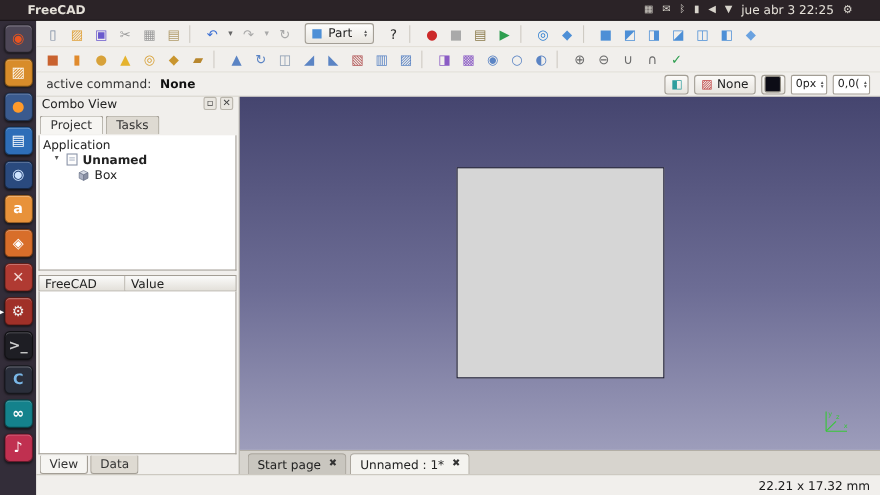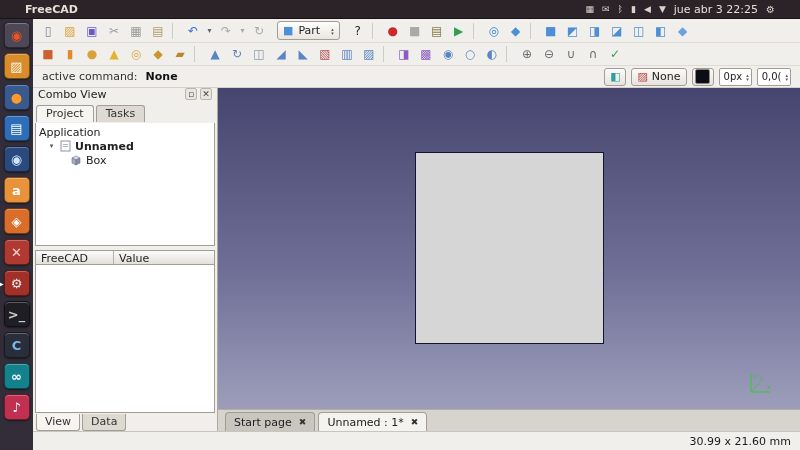--- a/index.html
+++ b/index.html
@@ -61,21 +61,21 @@
   
   .comboview{flex:0 0 185px;background:#f1efec;border-right:1px solid #aca89f;display:flex;flex-direction:column;min-height:0}
   .cv-title{height:17px;flex:0 0 17px;display:flex;align-items:flex-start;padding:0 5px;color:#222}
   .cv-title .spacer{flex:1}
   .cv-titlebtn{width:12px;height:12px;display:flex;align-items:center;justify-content:center;font-size:9px;color:#444;border:1px solid #b9b5ac;border-radius:2px;background:#e9e6e0;margin-left:3px}
   .cv-tabs{display:flex;align-items:flex-start;padding:0 3px;gap:2px;height:18px;flex:0 0 18px}
   .cv-tab{border:1px solid #a39e95;border-bottom:none;border-radius:3px 3px 0 0;padding:1px 9px 2px;background:#dedad2;color:#333}
   .cv-tab[data-active="true"]{background:#f6f5f2}
   .cv-header{margin:0 2px;border:1px solid #a39e95;background:linear-gradient(#fbfbfa,#e3e0da);padding:1px 5px;height:15px;flex:0 0 15px;color:#222}
   .cv-tree{margin:0 2px;height:123px;flex:0 0 123px;background:#fff;border:1px solid #a39e95;border-top:none;overflow:hidden;padding:2px 0 0 3px}
-  .trow{display:flex;align-items:center;height:14px;gap:4px}
+  .trow{display:flex;height:14px;gap:4px}
   .trow .expander{width:9px;font-size:7px;color:#555;text-align:center}
   .trow.doc{padding-left:8px}
   .trow.doc .lbl{font-weight:bold}
   .trow.obj{padding-left:31px}
   .cv-split{height:4px;flex:0 0 4px}
   .prophdr{margin:0 2px;display:flex;height:15px;flex:0 0 15px;border:1px solid #a39e95}
   .prophdr .cell{background:linear-gradient(#fbfbfa,#e3e0da);padding:1px 5px;color:#222}
   .prophdr .cell.c1{width:78px;border-right:1px solid #b5b1a8}
   .prophdr .cell.c2{flex:1}
   .propbody{margin:0 2px;flex:1;background:#fff;border:1px solid #a39e95;border-top:none}
@@ -566,18 +566,18 @@
               <div class="doctab" data-active="true">
                 <span>Unnamed : 1*</span>
                 <span class="closex">✖</span>
               </div>
             </div>
         </div>
 
       </div>
 
       <div class="statusbar">
-        <span>30.99 x 21.60 mm</span>
+        <span>22.21 x 17.32 mm</span>
       </div>
 
     </div>
   </div>
 </div>
 
 </body></html>

